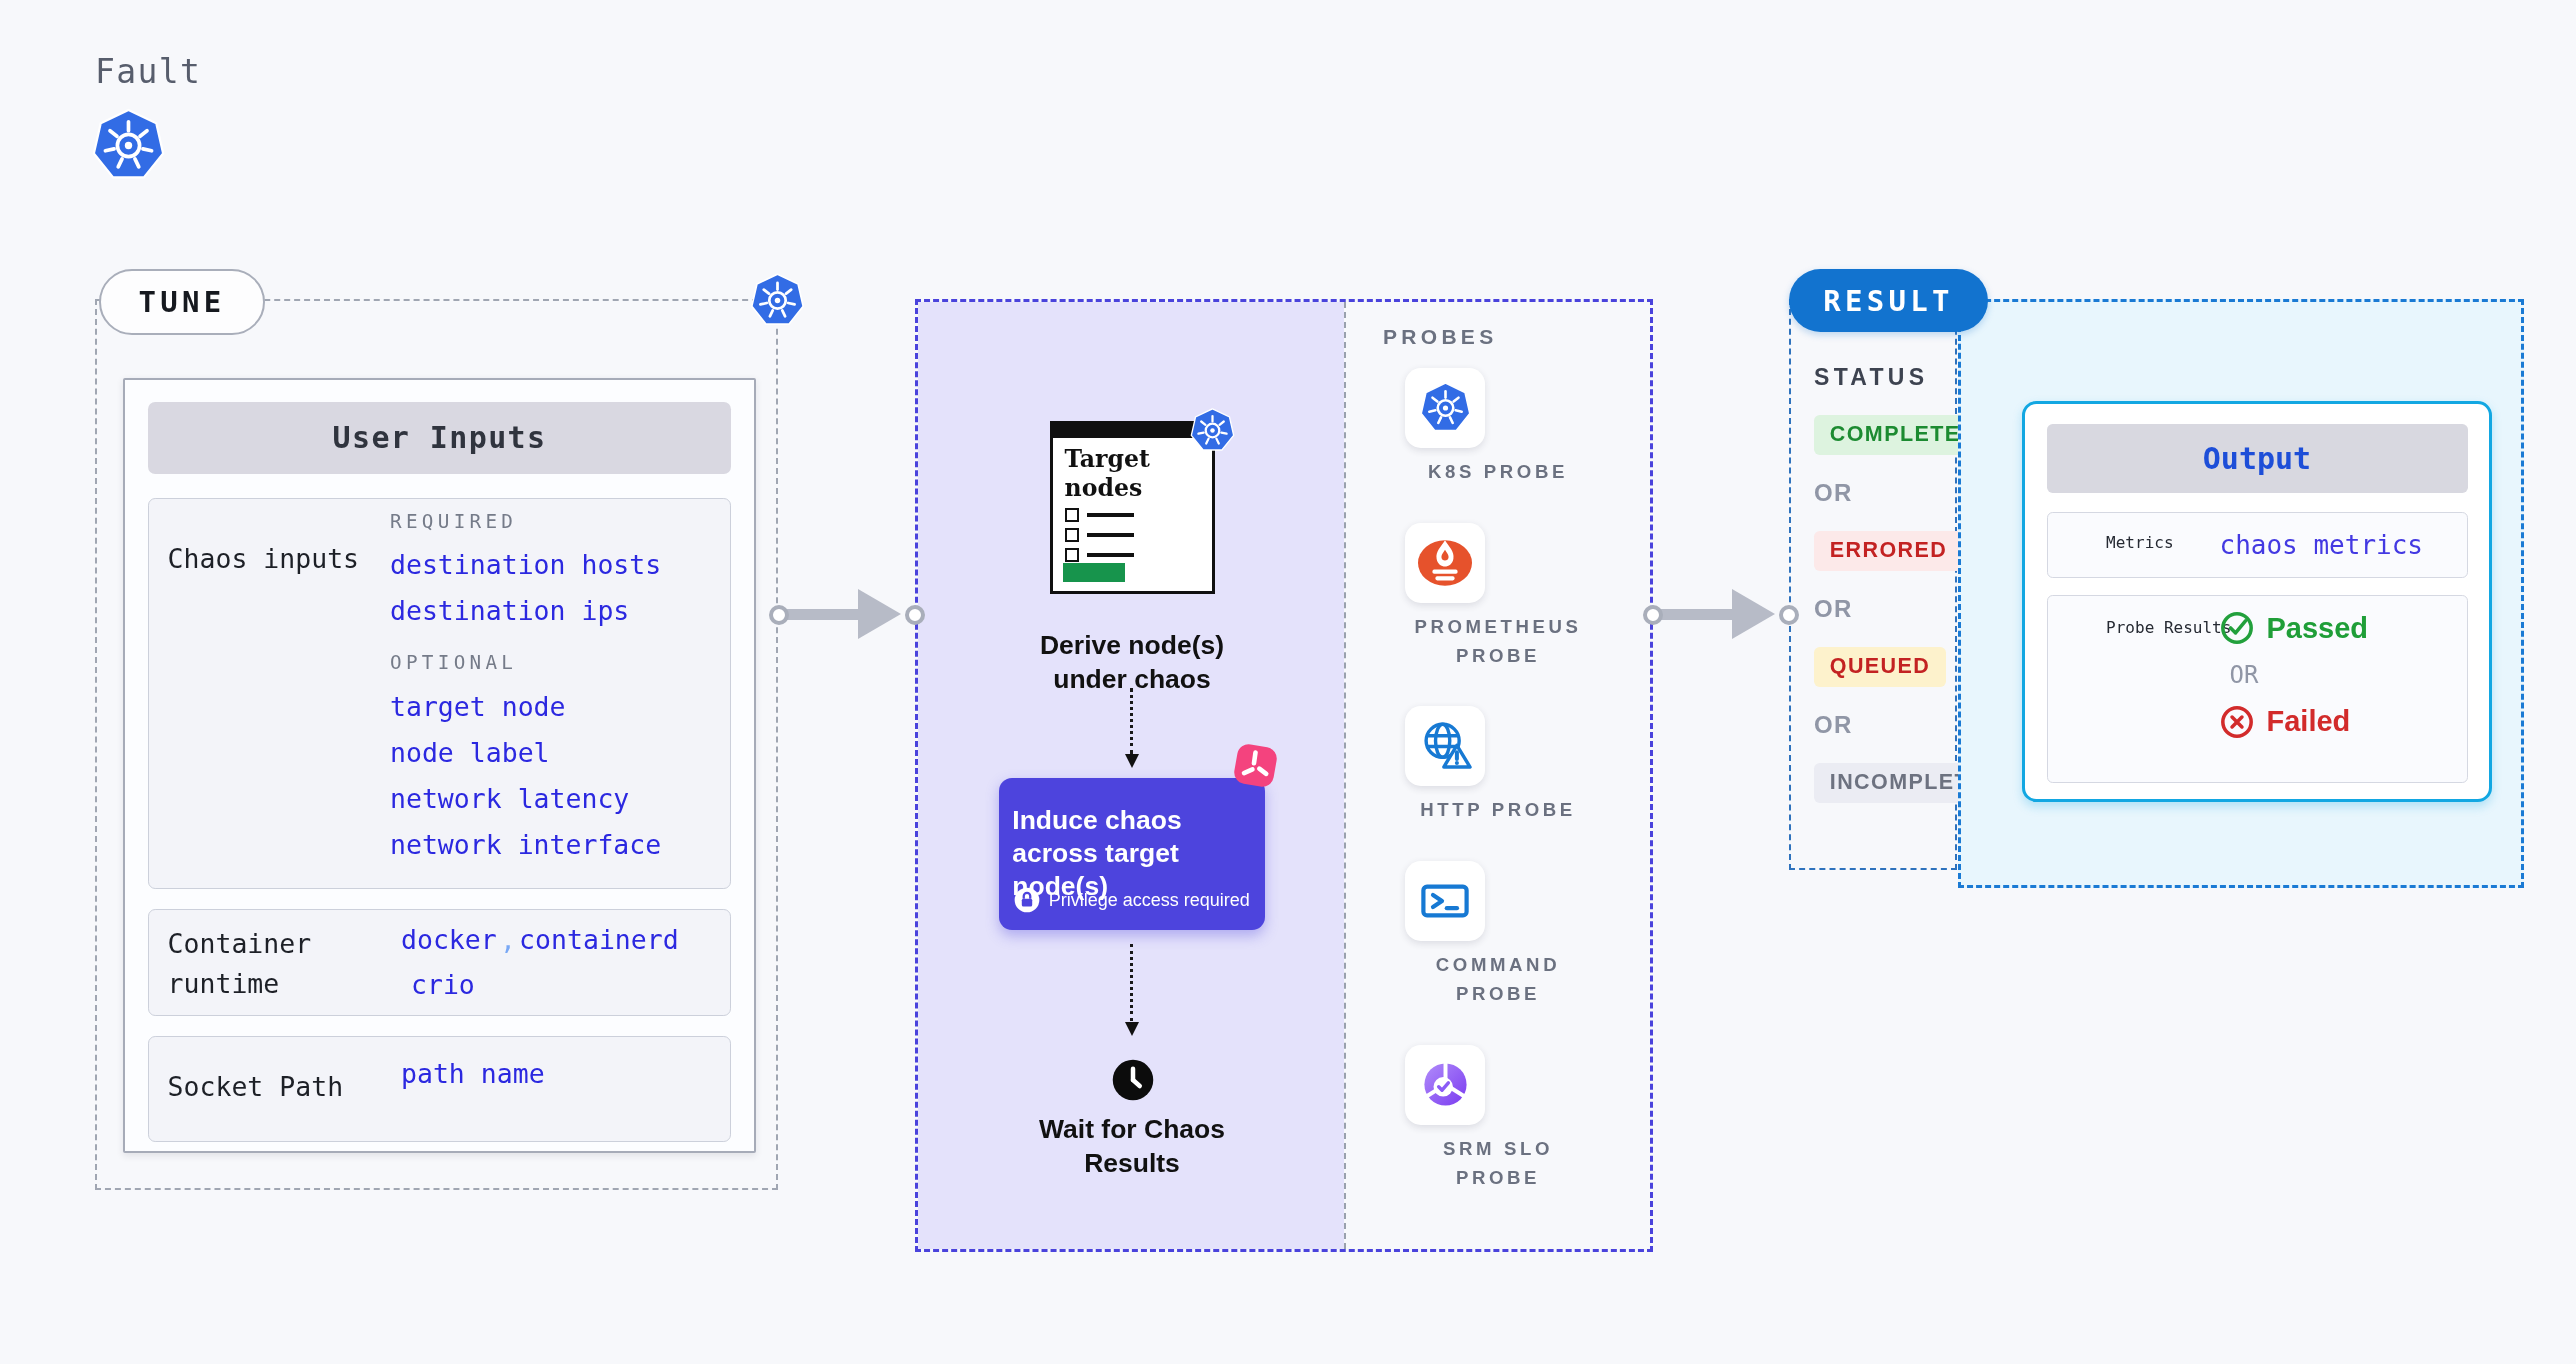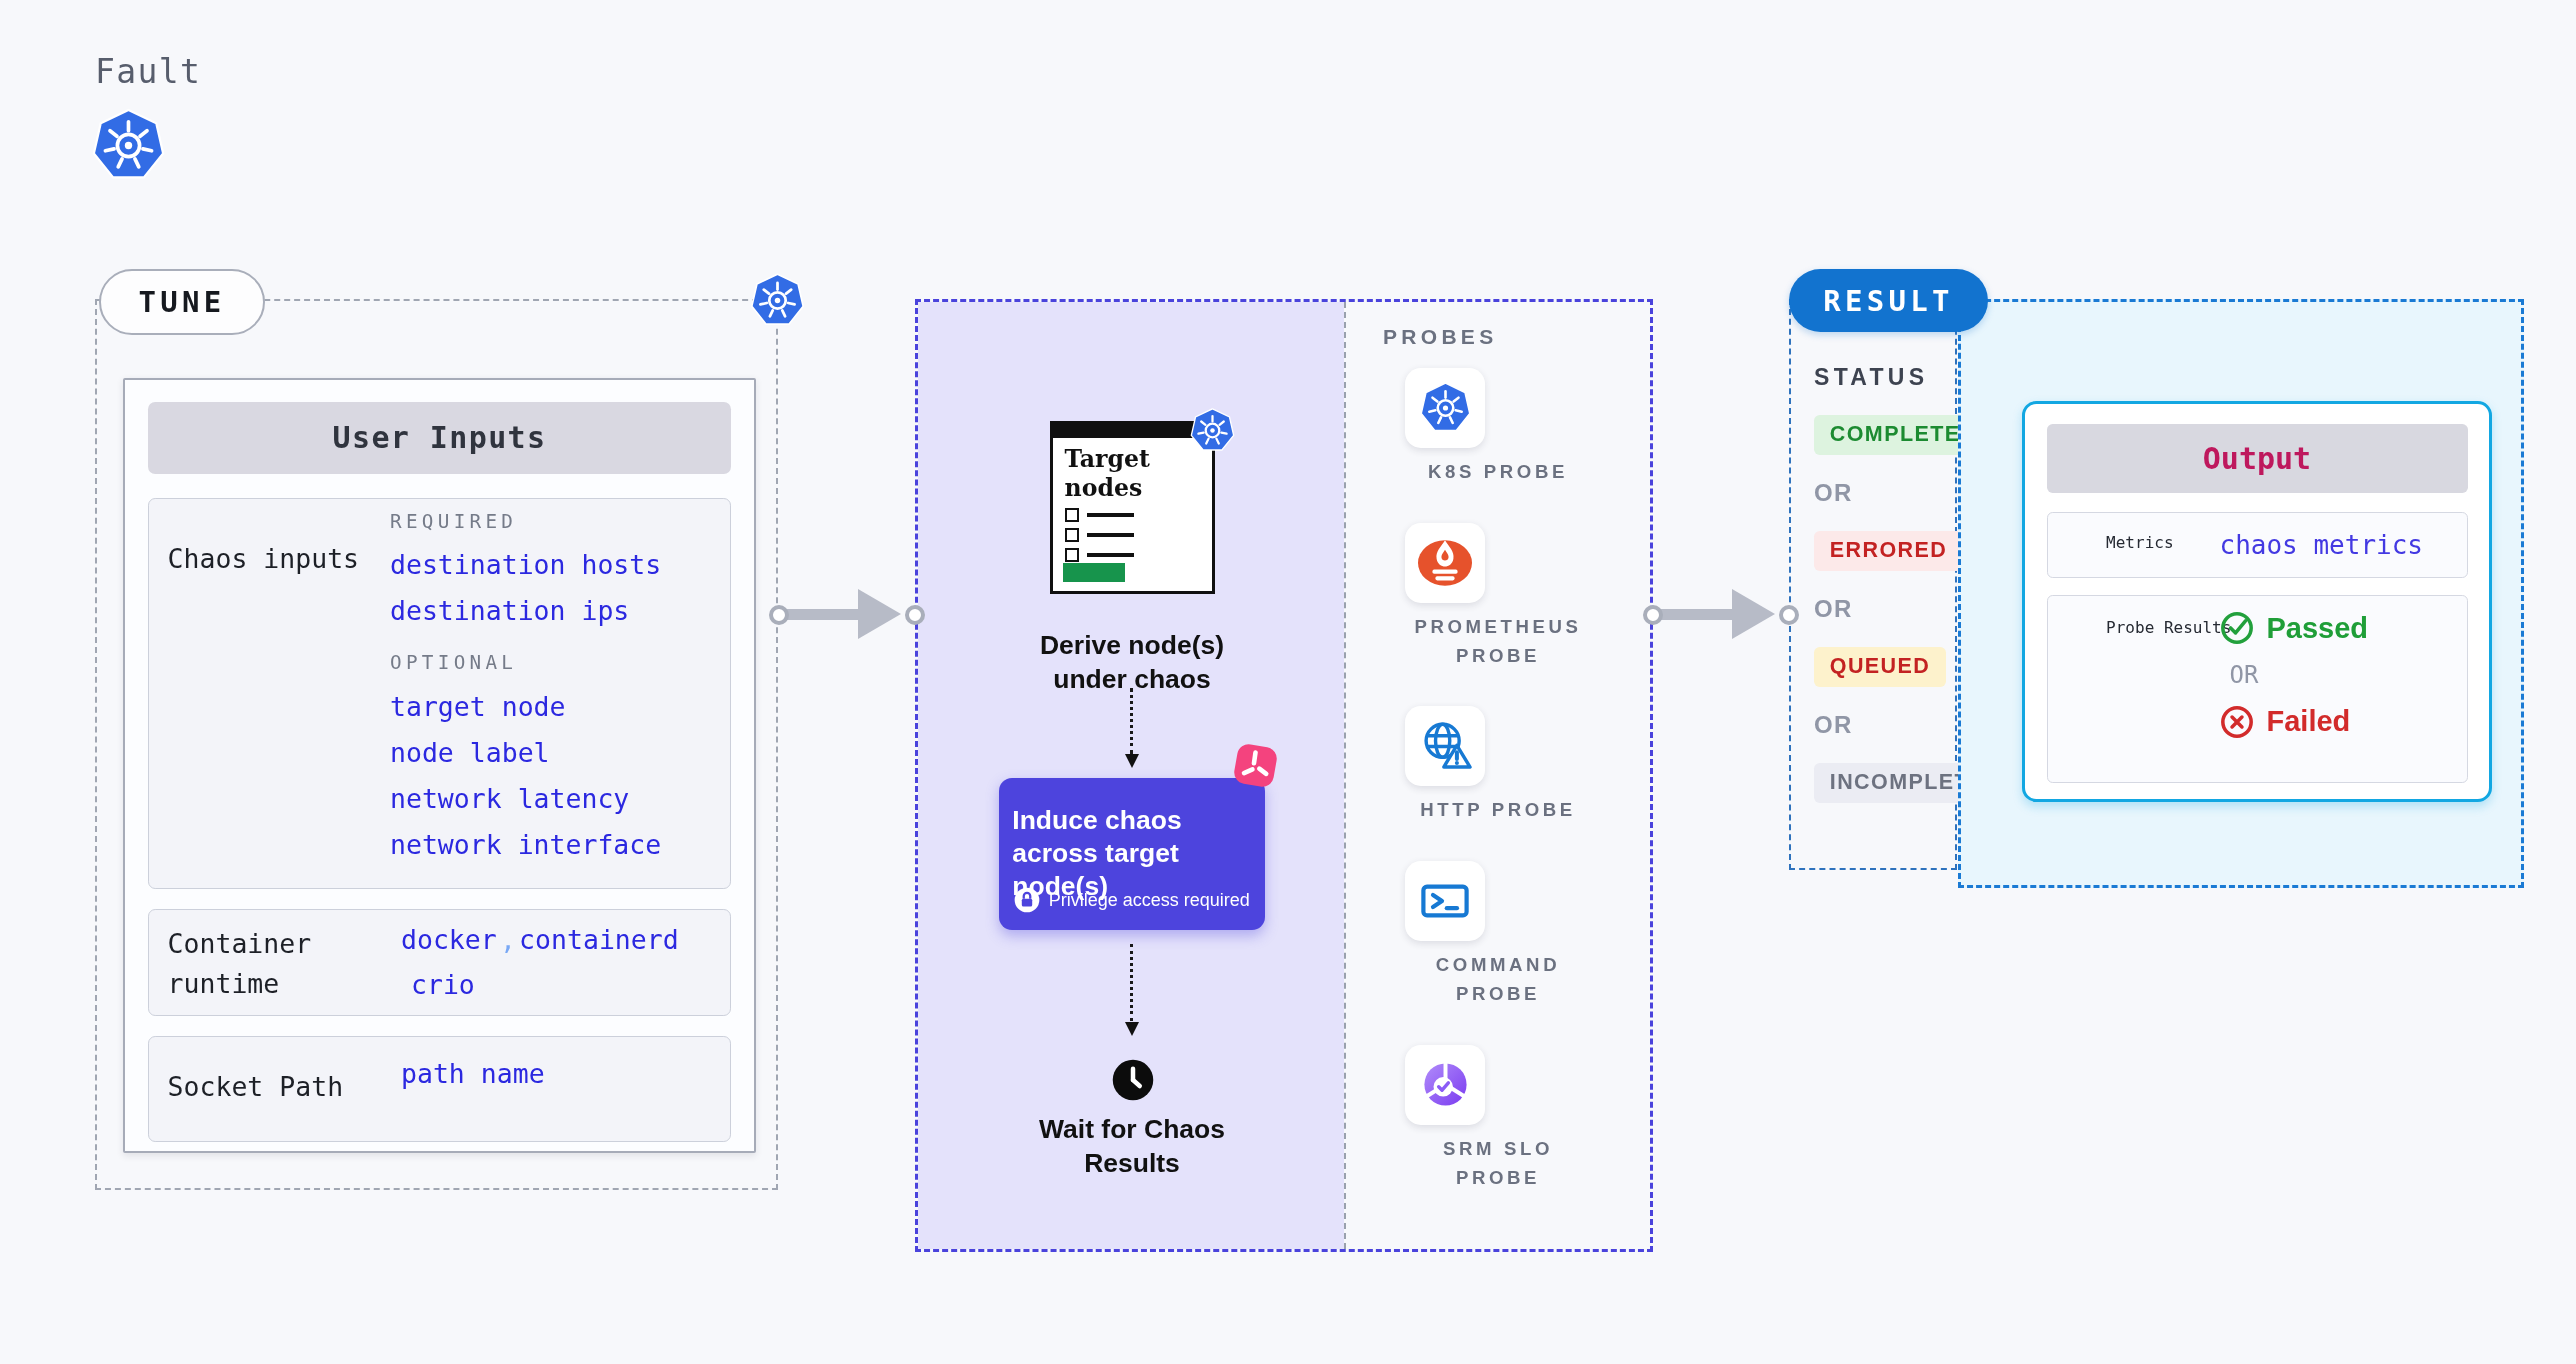--- a/index.html
+++ b/index.html
@@ -76,21 +76,21 @@
   
   .status-box{left:1789px;top:299px;width:168px;height:571px;border:2.9px dashed #2e72bd;box-sizing:border-box;text-decoration:underline;}
   .status-col{position:absolute;left:23px;top:63px;display:flex;flex-direction:column;align-items:flex-start;gap:23.6px;}
   .status-title{font-weight:bold;font-size:23px;letter-spacing:4.3px;color:#3d4350;}
   .status-pill{padding:7.9px 15.8px;border-radius:5.7px;font-weight:bold;font-size:21.5px;letter-spacing:1.4px;white-space:nowrap;}
   .or-gray{font-weight:bold;font-size:24px;color:#9096a6;letter-spacing:1.4px;}
   .output-zone{left:1958px;top:299px;width:566px;height:589px;background:#e8f6fd;border:3.6px dashed #1a7ad4;box-sizing:border-box;}
   .output-card{left:2022px;top:401px;width:470px;height:401px;background:#ffffff;border:3.6px solid #12a7e2;border-radius:14.3px;
     box-sizing:border-box;padding:20px 21.5px;box-shadow:0 4.3px 10px rgba(18,167,226,.25);z-index:2;}
   .output-header{height:69px;background:#d8d8e0;border-radius:5.7px;display:flex;align-items:center;justify-content:center;
-    font-family:"DejaVu Sans Mono",monospace;font-weight:bold;font-size:30px;color:#be185d;}
+    font-family:"DejaVu Sans Mono",monospace;font-weight:bold;font-size:30px;color:#1d4ed8;}
   .out-row{background:#fafbfe;border:1.4px solid #d5d8e2;border-radius:5.7px;position:relative;box-sizing:border-box;}
   .row-metrics{margin-top:18.6px;height:66px;}
   .row-probe{margin-top:17px;height:188px;}
   .out-label{position:absolute;left:18.6px;font-family:"DejaVu Sans Mono",monospace;font-size:16px;color:#262a33;line-height:1.5;margin-left:40px;}
   .metrics-value{position:absolute;left:172px;top:17px;font-family:"DejaVu Sans Mono",monospace;font-size:26px;color:#4339e2;}
   .pr-col{position:absolute;left:172px;top:15.8px;display:flex;flex-direction:column;gap:15.8px;}
   .pr-line{display:flex;align-items:center;gap:13px;}
   .passed-txt{font-weight:bold;font-size:29px;color:#1f9e38;}
   .failed-txt{font-weight:bold;font-size:29px;color:#d22b2b;}
   .pr-or{font-family:"DejaVu Sans Mono",monospace;font-size:24px;color:#9096a6;margin-left:10px;}

